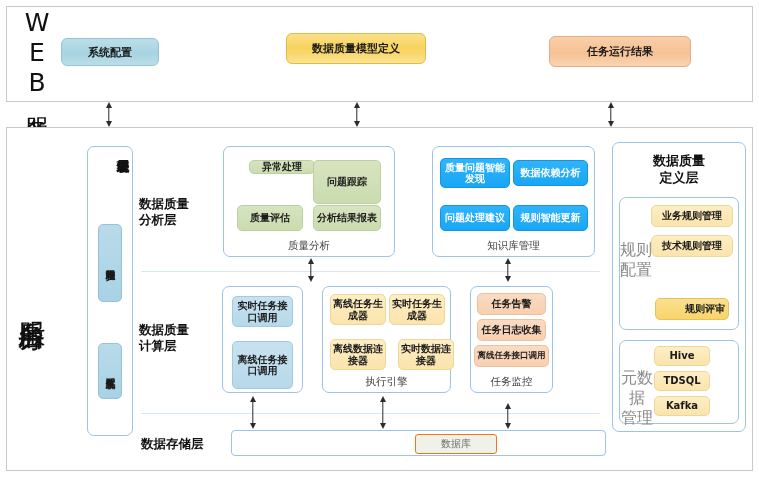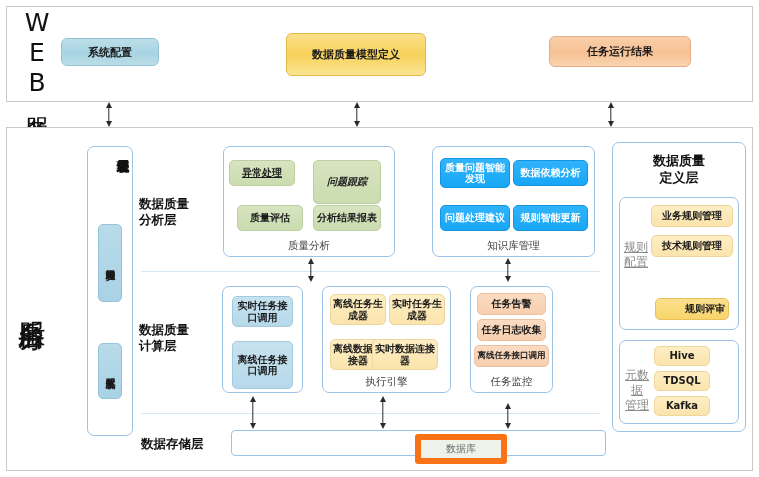--- a/index.html
+++ b/index.html
@@ -27,21 +27,21 @@
   
   .webbtn{
     position:absolute;border-radius:6px;box-sizing:border-box;
     display:flex;align-items:center;justify-content:center;
     font-size:11px;font-weight:bold;color:#1b1b1b;
     border:1px solid rgba(0,0,0,.18);
   }
   #btn-sysconf{left:61px;top:38px;width:98px;height:28px;
     background:linear-gradient(180deg,#bcdfe9 0%,#a7d3e2 55%,#bbdee8 100%);
     border-color:#93c4d6;}
-  #btn-model{left:286px;top:33px;width:140px;height:43px;
+  #btn-model{left:286px;top:33px;width:140px;height:31px;
     background:linear-gradient(180deg,#fbe08a 0%,#f7d25c 50%,#fbe391 100%);
     border-color:#e0bb4b;}
   #btn-result{left:549px;top:36px;width:142px;height:31px;
     background:linear-gradient(180deg,#f9cfa9 0%,#f6c194 55%,#fad4b2 100%);
     border-color:#e6ac83;}
 
   
   .arrow{position:absolute;}
   .arrow .shaft{position:absolute;left:50%;transform:translateX(-50%);
     width:1.4px;background:#2b2b2b;}
@@ -50,22 +50,22 @@
   .arrow .head.up{top:0;border-bottom:6px solid #2b2b2b;}
   .arrow .head.down{bottom:0;border-top:6px solid #2b2b2b;}
 
   
   .group{position:absolute;border:1px solid #9dc3e6;border-radius:7px;
     background:#fff;box-sizing:border-box;}
   .group-caption{position:absolute;left:0;right:0;bottom:3px;text-align:center;
     font-size:10.5px;color:#3f3f3f;}
 
   
-  .side-caption{position:absolute;font-size:12px;color:#8a8a8a;line-height:1.25;
-    text-align:center;text-decoration:underline;}
+  .side-caption{position:absolute;font-size:16px;color:#8a8a8a;line-height:1.25;
+    text-align:center;}
 
   
   .chip{position:absolute;border-radius:5px;box-sizing:border-box;
     display:flex;align-items:center;justify-content:center;text-align:center;
     font-size:10px;font-weight:bold;line-height:1.15;color:#1b1b1b;
     border:1px solid rgba(0,0,0,.10);padding:0 2px;}
   .chip.green{background:linear-gradient(180deg,#d7e4c0 0%,#cbdcaf 100%);border-color:#bccf9e;}
   .chip.cyan{background:linear-gradient(180deg,#2fb4fb 0%,#18a6f5 100%);border-color:#1495e0;color:#fff;}
   .chip.lblue{background:linear-gradient(180deg,#c7e2ef 0%,#b6d9ea 100%);border-color:#a3cbdf;}
   .chip.yellow{background:linear-gradient(180deg,#fdeec4 0%,#fbe4ac 100%);border-color:#eed79a;}
@@ -85,21 +85,21 @@
   #sysmgmt-box{left:87px;top:146px;width:46px;height:290px;
     border:1px solid #9dc3e6;border-radius:7px;background:#fff;box-sizing:border-box;position:absolute;}
   #sysmgmt-title{position:absolute;left:90px;top:150px;width:40px;height:70px;
     writing-mode:vertical-rl;text-orientation:upright;font-size:12.5px;font-weight:bold;
     color:#111;display:flex;align-items:flex-start;justify-content:flex-start;line-height:1.15;}
 
   
   #storage-box{position:absolute;left:231px;top:430px;width:375px;height:26px;
     border:1px solid #9dc3e6;border-radius:4px;background:#fff;box-sizing:border-box;}
   #storage-chip{position:absolute;left:415px;top:434px;width:80px;height:18px;
-    background:#eef2e9;border:6px solid #f97316;border-radius:3px;
+    background:#eef2e9;border:1px solid #f97316;border-radius:3px;
     display:flex;align-items:center;justify-content:center;font-size:10px;color:#6f6f6f;}
 
   
   #def-panel{left:612px;top:142px;width:134px;height:290px;}
   #def-title{position:absolute;left:612px;top:152px;width:134px;
     text-align:center;font-size:13px;font-weight:bold;line-height:1.32;color:#111;}
 </style>
 </head>
 <body>
 
@@ -140,22 +140,22 @@
   <div class="divider" style="left:141px;top:413px;width:459px;"></div>
 
   <div class="layer-label" style="left:139px;top:196px;">
     <div>数据质量</div>
     <div>分析层</div>
   </div>
 
   <div class="group" style="left:223px;top:146px;width:172px;height:111px;">
     <div class="group-caption">质量分析</div>
   </div>
-  <div class="chip green" style="left:229px;top:160px;width:66px;height:26px;text-decoration:underline;">异常处理</div>
-  <div class="chip green" style="left:313px;top:160px;width:68px;height:44px;font-style:italic;">问题跟踪</div>
+  <div class="chip green" style="left:249px;top:160px;width:66px;height:14px;">异常处理</div>
+  <div class="chip green" style="left:313px;top:160px;width:68px;height:44px;">问题跟踪</div>
   <div class="chip green" style="left:237px;top:205px;width:66px;height:26px;">质量评估</div>
   <div class="chip green" style="left:313px;top:205px;width:68px;height:26px;">分析结果报表</div>
 
   <div class="group" style="left:432px;top:146px;width:163px;height:111px;">
     <div class="group-caption">知识库管理</div>
   </div>
   <div class="chip cyan" style="left:440px;top:158px;width:70px;height:30px;">质量问题智能发现</div>
   <div class="chip cyan" style="left:513px;top:160px;width:75px;height:26px;">数据依赖分析</div>
   <div class="chip cyan" style="left:440px;top:205px;width:70px;height:26px;">问题处理建议</div>
   <div class="chip cyan" style="left:513px;top:205px;width:75px;height:26px;">规则智能更新</div>
@@ -181,21 +181,21 @@
   </div>
   <div class="chip lblue" style="left:232px;top:296px;width:61px;height:31px;">实时任务接口调用</div>
   <div class="chip lblue" style="left:232px;top:341px;width:61px;height:48px;">离线任务接口调用</div>
 
   <div class="group" style="left:322px;top:286px;width:129px;height:107px;">
     <div class="group-caption">执行引擎</div>
   </div>
   <div class="chip yellow" style="left:330px;top:294px;width:56px;height:31px;">离线任务生成器</div>
   <div class="chip yellow" style="left:389px;top:294px;width:56px;height:31px;">实时任务生成器</div>
   <div class="chip yellow" style="left:330px;top:339px;width:56px;height:31px;">离线数据连接器</div>
-  <div class="chip yellow" style="left:372px;top:339px;width:66px;height:31px;">实时数据连接器</div>
+  <div class="chip yellow" style="left:398px;top:339px;width:56px;height:31px;">实时数据连接器</div>
 
   <div class="group" style="left:470px;top:286px;width:83px;height:107px;">
     <div class="group-caption">任务监控</div>
   </div>
   <div class="chip peach" style="left:477px;top:293px;width:69px;height:22px;">任务告警</div>
   <div class="chip peach" style="left:477px;top:319px;width:69px;height:22px;">任务日志收集</div>
   <div class="chip peach" style="left:474px;top:345px;width:75px;height:22px;font-size:8.5px;">离线任务接口调用</div>
 
   <div class="arrow" style="left:248px;top:396px;width:9px;height:33px;">
     <div class="head up"></div>
@@ -224,21 +224,21 @@
     <div>数据质量</div>
     <div>定义层</div>
   </div>
 
   <div class="group" style="left:619px;top:197px;width:120px;height:133px;"></div>
   <div class="side-caption" style="left:620px;top:240px;width:32px;">
     <div>规则</div>
     <div>配置</div>
   </div>
   <div class="chip yellow" style="left:651px;top:205px;width:82px;height:22px;">业务规则管理</div>
-  <div class="chip yellow" style="left:651px;top:235px;width:82px;height:22px;">技术规则管理</div>
+  <div class="chip yellow" style="left:651px;top:235px;width:82px;height:22px;border-radius:6px;">技术规则管理</div>
   <div class="chip yellowd" style="left:655px;top:298px;width:74px;height:22px;padding-left:28px;">规则评审</div>
 
   <div class="group" style="left:619px;top:340px;width:120px;height:84px;"></div>
   <div class="side-caption" style="left:620px;top:368px;width:34px;">
     <div>元数据</div>
     <div>管理</div>
   </div>
   <div class="chip yellow" style="left:654px;top:346px;width:56px;height:20px;">Hive</div>
   <div class="chip yellow" style="left:654px;top:371px;width:56px;height:20px;">TDSQL</div>
   <div class="chip yellow" style="left:654px;top:396px;width:56px;height:20px;">Kafka</div>

